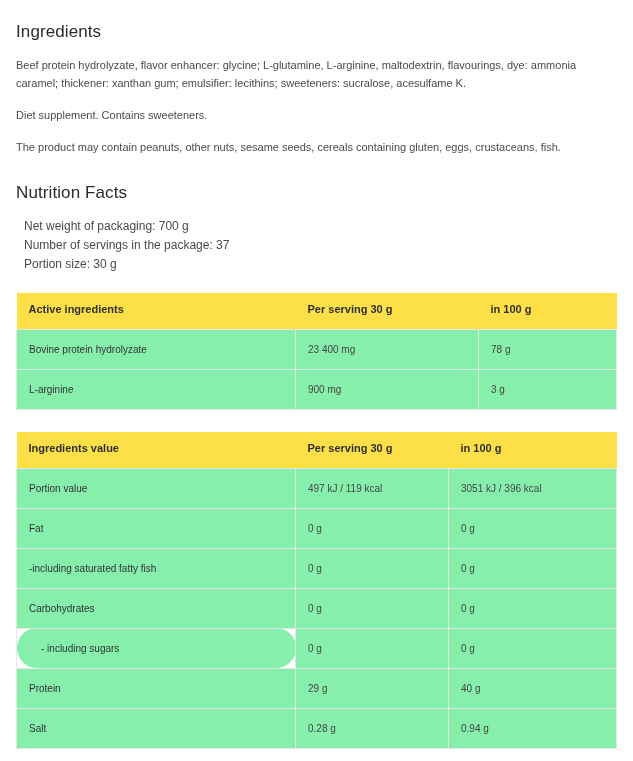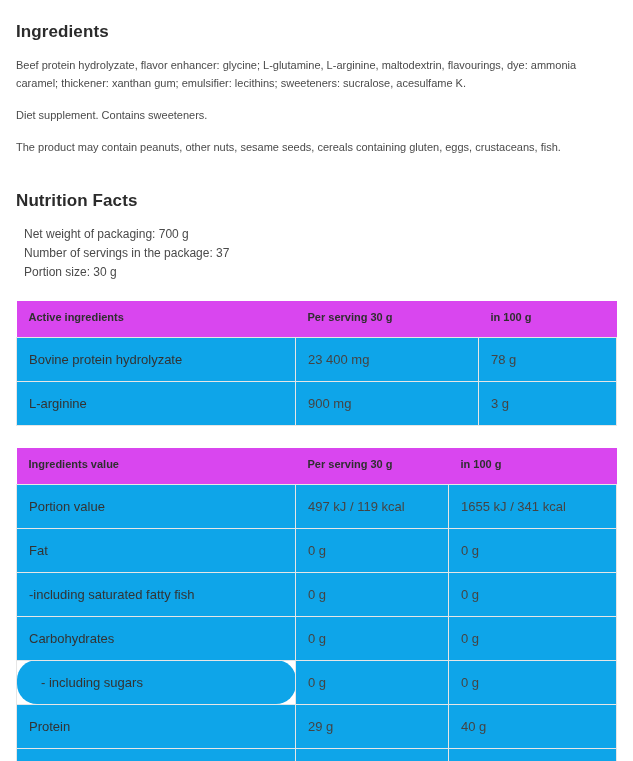--- a/index.html
+++ b/index.html
@@ -14,32 +14,32 @@
     font-family: "Liberation Sans", sans-serif;
     color: #333333;
     -webkit-font-smoothing: antialiased;
   }
   .page {
     width: 633px;
     padding: 16px 16px 0 16px;
   }
   h2.section-title {
     font-size: 17px;
-    font-weight: bold;
+    font-weight: normal;
     color: #2b2b2b;
     margin: 6px 0 14px 0;
     letter-spacing: 0.1px;
   }
   .para {
     font-size: 11px;
     line-height: 1.65;
     color: #4a4a4a;
     margin: 0 0 14px 0;
   }
-  .para:last-of-type { margin-bottom: 12px; }
+  .para:last-of-type { margin-bottom: 4px; }
   .spacer-lg { height: 16px; }
   .facts-lines {
     margin: 0 0 18px 0;
   }
   .facts-lines div {
     font-size: 12px;
     line-height: 1.62;
     color: #4a4a4a;
     margin-left: 8px;
   }
@@ -55,28 +55,28 @@
   table.nutri.second col.c1 { width: 46.5%; }
   table.nutri.second col.c2 { width: 25.5%; }
   table.nutri.second col.c3 { width: 28%; }
   table.nutri th {
     text-align: left;
     font-size: 11px;
     font-weight: bold;
     color: #2f2f2f;
     padding: 10px 12px 14px 12px;
     border: none;
-    background: #d946ef;
+    background: #fde047;
   }
   table.nutri td {
-    font-size: 13px;
+    font-size: 10px;
     color: #444444;
     padding: 14px 12px;
     border: 1px solid #e6e6e6;
-    background: #0ea5e9;
+    background: #86efac;
     vertical-align: middle;
   }
   table.nutri td.name {
     color: #333333;
   }
   table.nutri td.indent {
     padding-left: 24px;
     border-radius: 20px;
   }
   table.nutri tr td:first-child { border-left: 1px solid #e6e6e6; }
@@ -140,21 +140,21 @@
       <tr>
         <th>Ingredients value</th>
         <th>Per serving 30 g</th>
         <th>in 100 g</th>
       </tr>
     </thead>
     <tbody>
       <tr>
         <td class="name">Portion value</td>
         <td>497 kJ / 119 kcal</td>
-        <td>1655 kJ / 341 kcal</td>
+        <td>3051 kJ / 396 kcal</td>
       </tr>
       <tr>
         <td class="name">Fat</td>
         <td>0 g</td>
         <td>0 g</td>
       </tr>
       <tr>
         <td class="name">-including saturated fatty fish</td>
         <td>0 g</td>
         <td>0 g</td>

